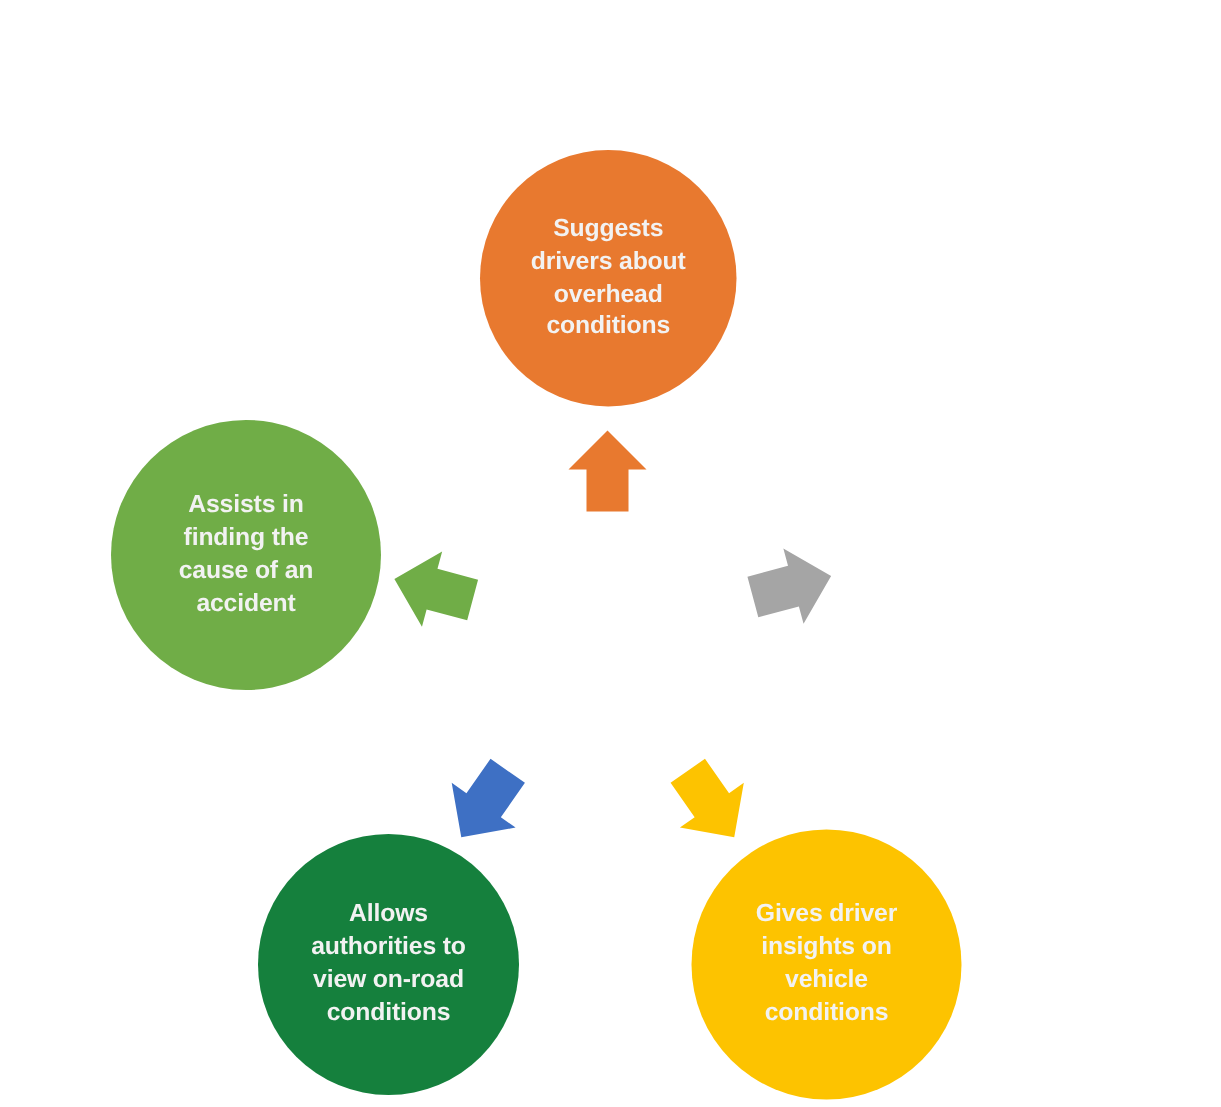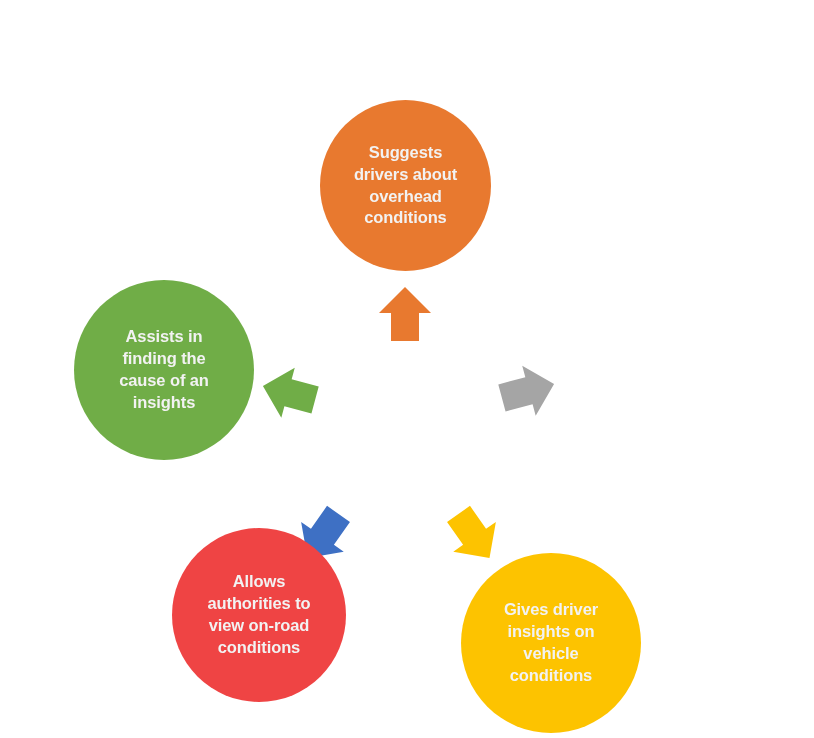--- a/index.html
+++ b/index.html
@@ -72,24 +72,24 @@
     left: 554px;
     top: 275px;
     width: 184px;
     height: 184px;
     background: #5b9bd5;
   }
   #node-bluelight .node-label { font-size: 16.5px; }
 
   #node-bluedark {
     left: 172px;
-    top: 528px;
+    top: 556px;
     width: 174px;
     height: 174px;
-    background: #ef4444;
+    background: #15803d;
   }
   #node-bluedark .node-label { font-size: 16.5px; }
 
   #node-yellow {
     left: 461px;
     top: 553px;
     width: 180px;
     height: 180px;
     background: #fdc300;
   }
@@ -159,21 +159,21 @@
     <span class="node-label">Suggests
 drivers about
 overhead
 conditions</span>
   </div>
 
   <div class="node" id="node-green">
     <span class="node-label">Assists in
 finding the
 cause of an
-insights</span>
+accident</span>
   </div>
 
 
   <div class="node" id="node-bluedark">
     <span class="node-label">Allows
 authorities to
 view on-road
 conditions</span>
   </div>
 

